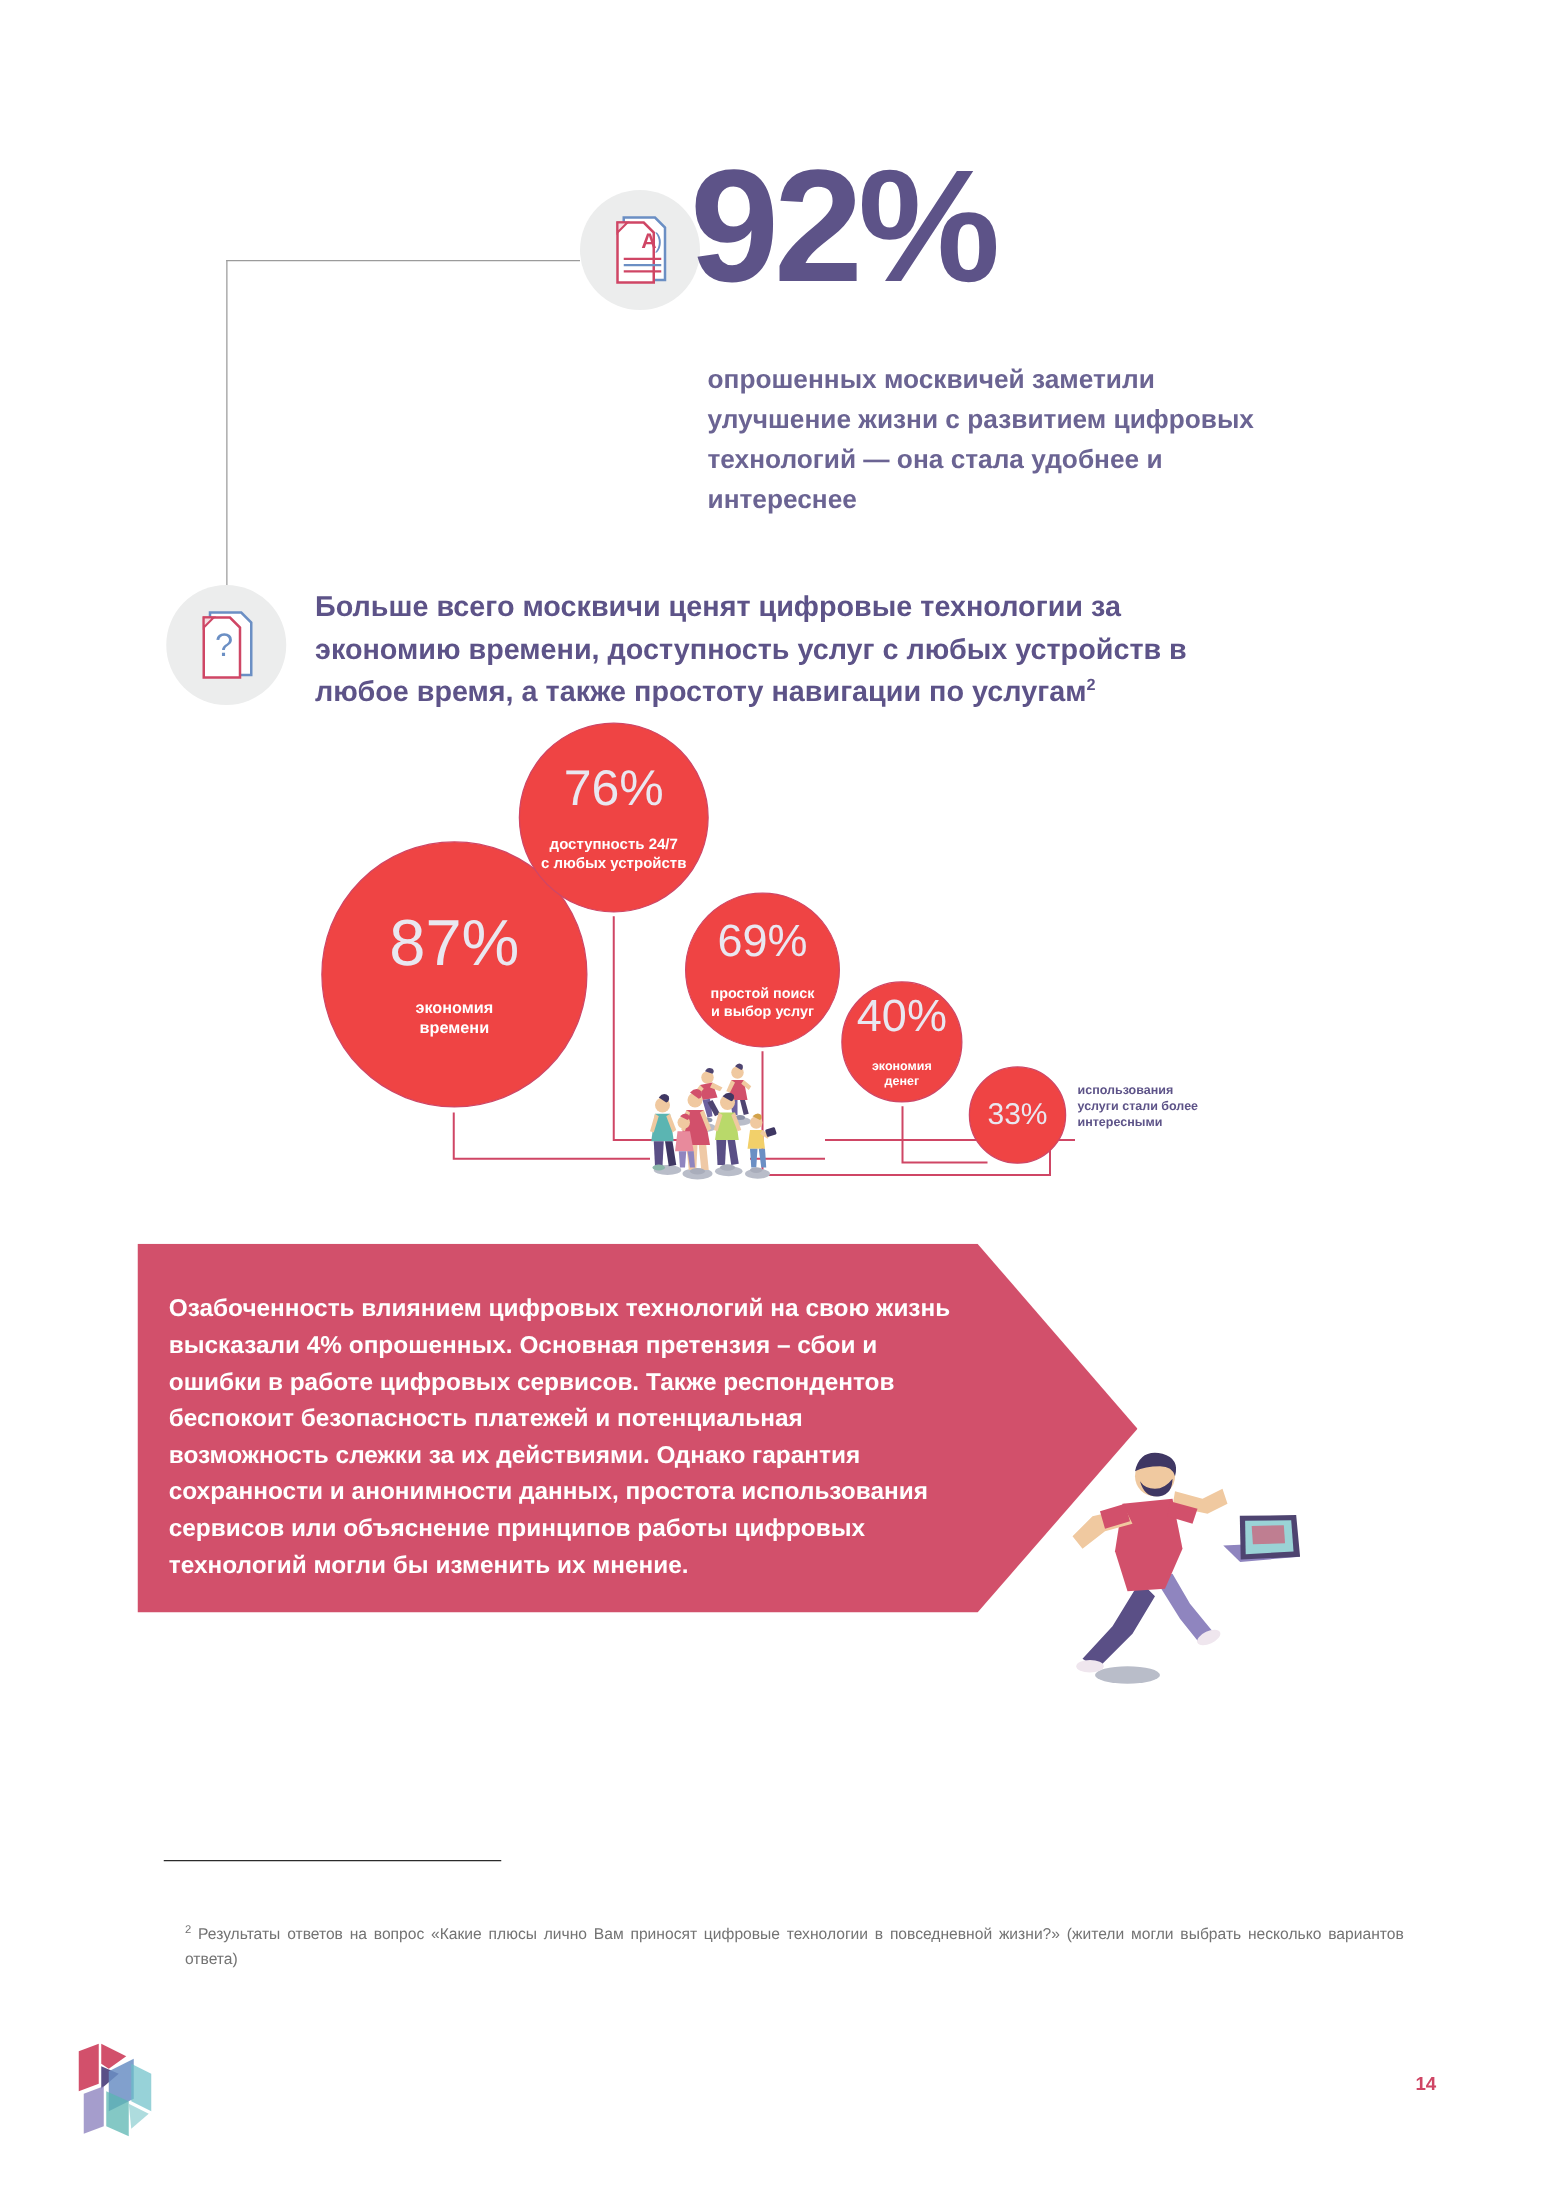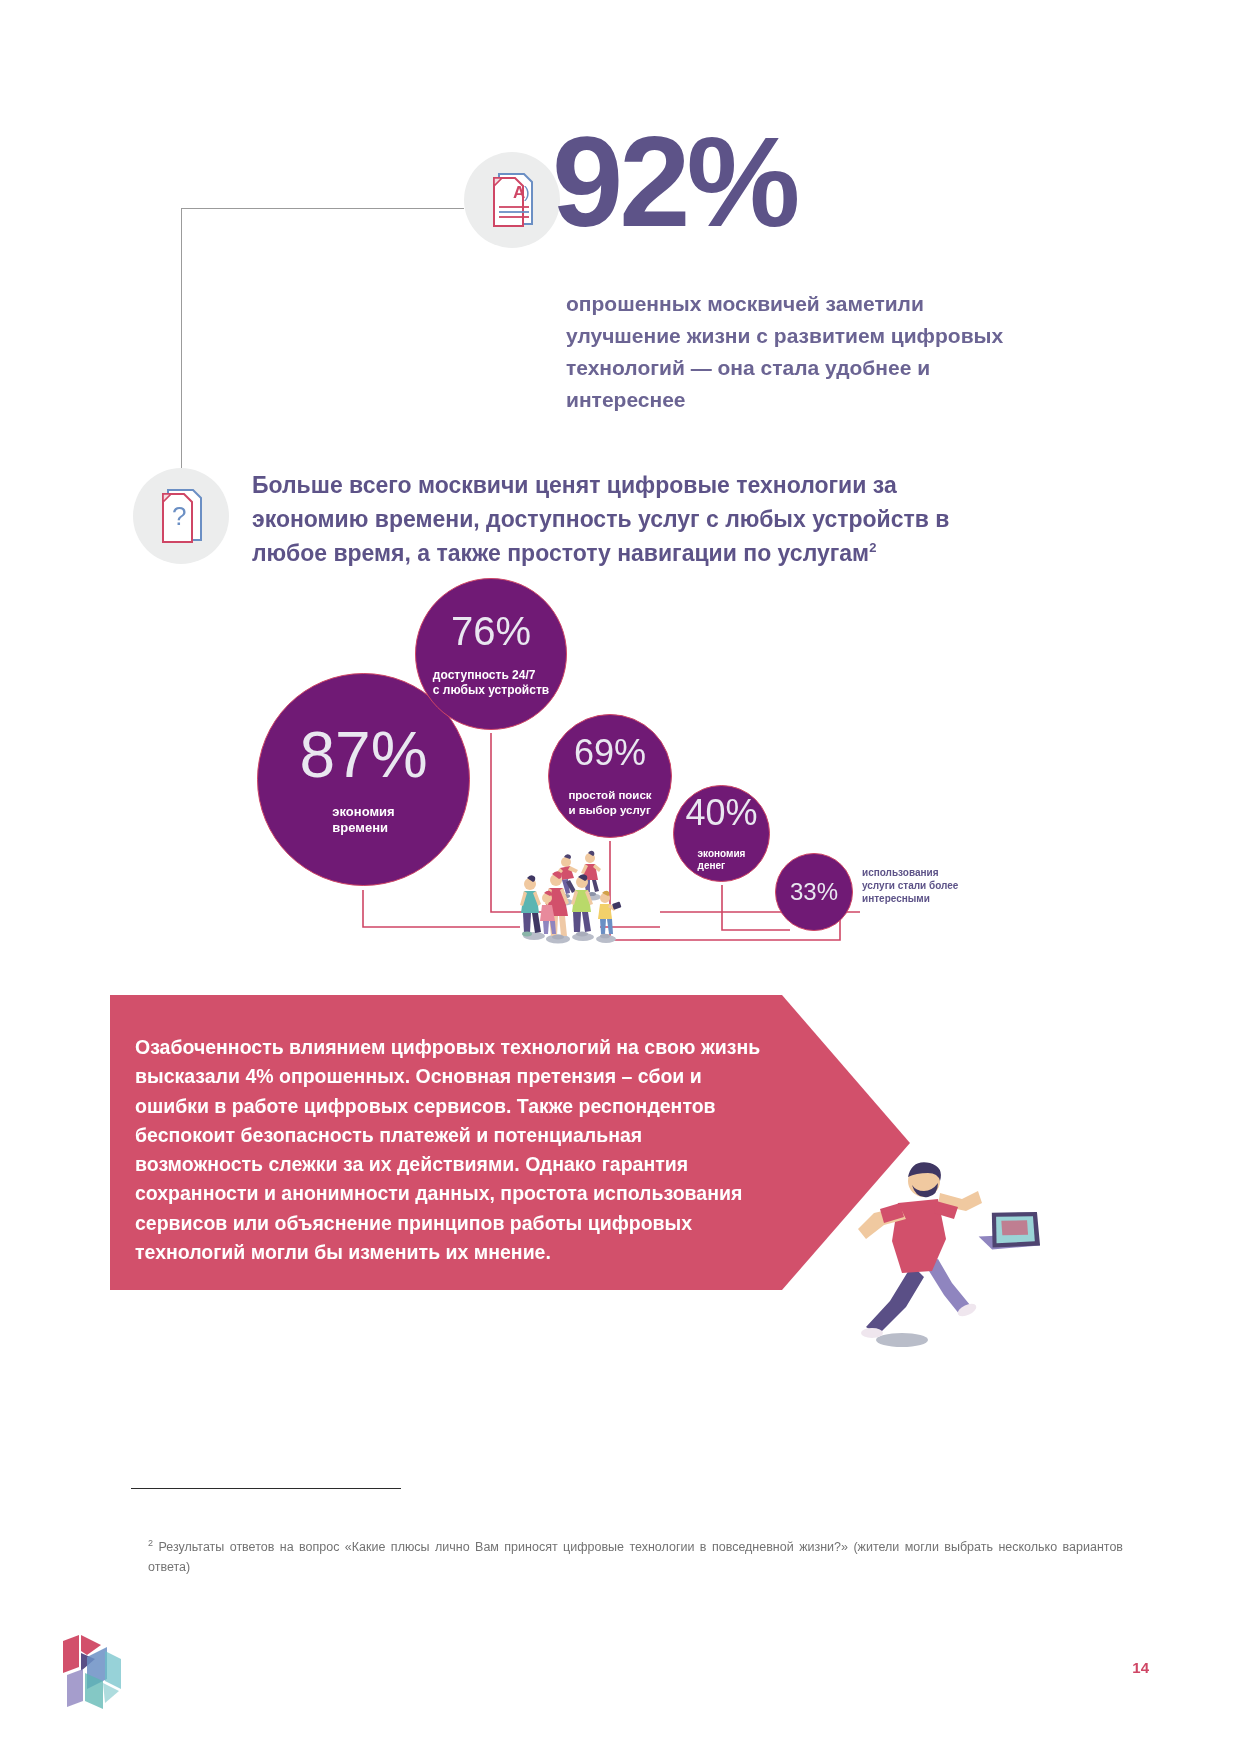--- a/index.html
+++ b/index.html
@@ -109,46 +109,46 @@
     position: absolute;
     left: 0;
     top: 0;
     width: 1241px;
     height: 1754px;
     pointer-events: none;
   }
   .bubble {
     position: absolute;
     border-radius: 50%;
-    background: #701a75;
+    background: #ef4444;
     border: 1.5px solid #cf4665;
     box-sizing: border-box;
     display: flex;
     flex-direction: column;
     align-items: center;
     justify-content: center;
     color: #ffffff;
-    text-align: left;
+    text-align: center;
   }
   .bubble .val {
     font-weight: 300;
     line-height: 1;
     letter-spacing: 0px;
     color: #e9e7f0;
   }
   .bubble .lbl {
     font-weight: 700;
     line-height: 1.22;
     color: #ffffff;
     margin-top: 17px;
   }
 
   
   #bub-87 { left: 257px; top: 673px; width: 213px; height: 213px; }
-  #bub-87 .val { font-size: 64px; }
+  #bub-87 .val { font-size: 52px; }
   #bub-87 .lbl { font-size: 13px; }
 
   #bub-76 { left: 415px; top: 578px; width: 152px; height: 152px; }
   #bub-76 .val { font-size: 40px; }
   #bub-76 .lbl { font-size: 12px; }
 
   #bub-69 { left: 548px; top: 714px; width: 124px; height: 124px; }
   #bub-69 .val { font-size: 36px; }
   #bub-69 .lbl { font-size: 11.5px; }
 

